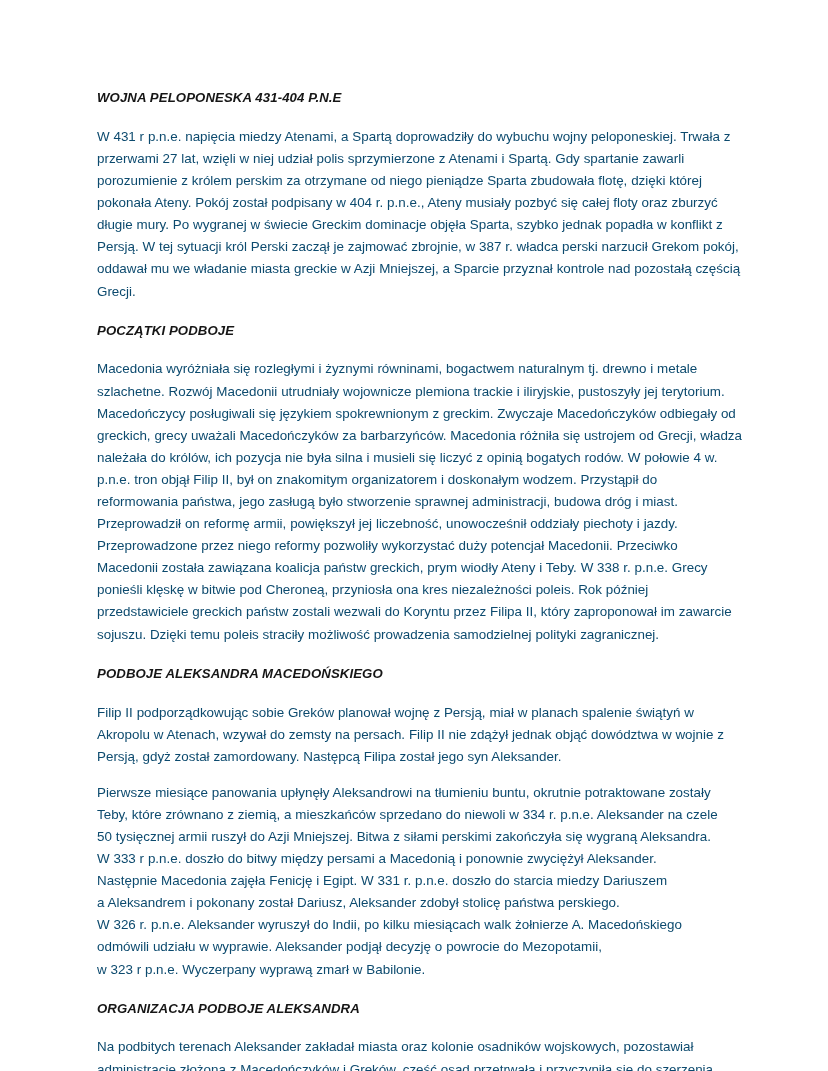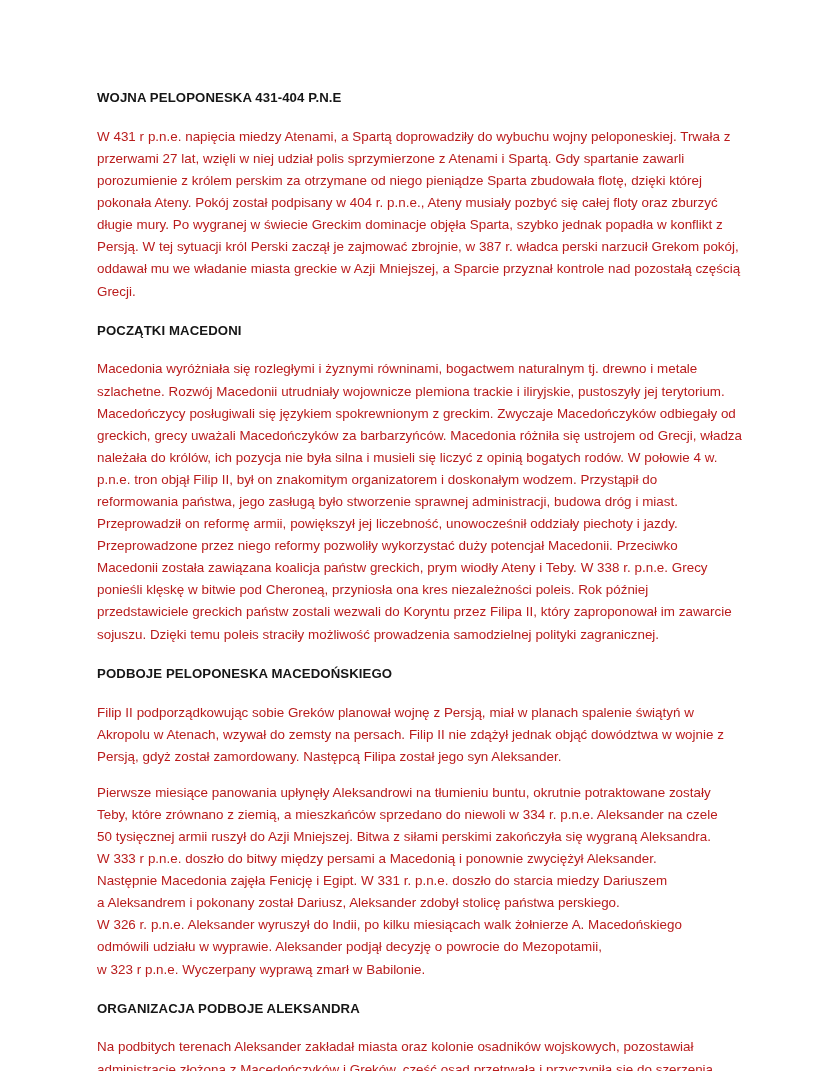--- a/index.html
+++ b/index.html
@@ -26,51 +26,52 @@
   .doc-body {
     width: 645px;
   }
   h2.section-heading {
     font-size: 13.2px;
     font-weight: bold;
     letter-spacing: 0.1px;
     line-height: 1.2;
     margin: 0 0 0 0;
     color: #161616;
+    font-style: italic;
   }
   p.para {
     font-size: 13.4px;
     line-height: 22.1px;
     margin: 0;
-    color: #b91c1c;
+    color: #0c4a6e;
     text-align: left;
     word-spacing: 0.1px;
   }
   
   .gap-after-heading { height: 20px; }
   .gap-after-para    { height: 20px; }
   .gap-para-para     { height: 14px; }
 </style>
 </head>
 <body>
 
 <div class="page">
   <div class="doc-body">
 
     <h2 class="section-heading">WOJNA PELOPONESKA 431-404 P.N.E</h2>
     <div class="gap-after-heading"></div>
     <p class="para">W 431 r p.n.e. napięcia miedzy Atenami, a Spartą doprowadziły do wybuchu wojny peloponeskiej. Trwała z przerwami 27 lat, wzięli w niej udział polis sprzymierzone z Atenami i Spartą. Gdy spartanie zawarli porozumienie z królem perskim za otrzymane od niego pieniądze Sparta zbudowała flotę, dzięki której pokonała Ateny. Pokój został podpisany w 404 r. p.n.e., Ateny musiały pozbyć się całej floty oraz zburzyć długie mury. Po wygranej w świecie Greckim dominacje objęła Sparta, szybko jednak popadła w konflikt z Persją. W tej sytuacji król Perski zaczął je zajmować zbrojnie, w 387 r. władca perski narzucił Grekom pokój, oddawał mu we władanie miasta greckie w Azji Mniejszej, a Sparcie przyznał kontrole nad pozostałą częścią Grecji.</p>
     <div class="gap-after-para"></div>
 
-    <h2 class="section-heading">POCZĄTKI MACEDONI</h2>
+    <h2 class="section-heading">POCZĄTKI PODBOJE</h2>
     <div class="gap-after-heading"></div>
     <p class="para">Macedonia wyróżniała się rozległymi i żyznymi równinami, bogactwem naturalnym tj. drewno i metale szlachetne. Rozwój Macedonii utrudniały wojownicze plemiona trackie i iliryjskie, pustoszyły jej terytorium. Macedończycy posługiwali się językiem spokrewnionym z greckim. Zwyczaje Macedończyków odbiegały od greckich, grecy uważali Macedończyków za barbarzyńców. Macedonia różniła się ustrojem od Grecji, władza należała do królów, ich pozycja nie była silna i musieli się liczyć z opinią bogatych rodów. W połowie 4 w. p.n.e. tron objął Filip II, był on znakomitym organizatorem i doskonałym wodzem. Przystąpił do reformowania państwa, jego zasługą było stworzenie sprawnej administracji, budowa dróg i miast. Przeprowadził on reformę armii, powiększył jej liczebność, unowocześnił oddziały piechoty i jazdy. Przeprowadzone przez niego reformy pozwoliły wykorzystać duży potencjał Macedonii. Przeciwko Macedonii została zawiązana koalicja państw greckich, prym wiodły Ateny i Teby. W 338 r. p.n.e. Grecy ponieśli klęskę w bitwie pod Cheroneą, przyniosła ona kres niezależności poleis. Rok później przedstawiciele greckich państw zostali wezwali do Koryntu przez Filipa II, który zaproponował im zawarcie sojuszu. Dzięki temu poleis straciły możliwość prowadzenia samodzielnej polityki zagranicznej.</p>
     <div class="gap-after-para"></div>
 
-    <h2 class="section-heading">PODBOJE PELOPONESKA MACEDOŃSKIEGO</h2>
+    <h2 class="section-heading">PODBOJE ALEKSANDRA MACEDOŃSKIEGO</h2>
     <div class="gap-after-heading"></div>
     <p class="para">Filip II podporządkowując sobie Greków planował wojnę z Persją, miał w planach spalenie świątyń w Akropolu w Atenach, wzywał do zemsty na persach. Filip II nie zdążył jednak objąć dowództwa w wojnie z Persją, gdyż został zamordowany. Następcą Filipa został jego syn Aleksander.</p>
     <div class="gap-para-para"></div>
     <p class="para">Pierwsze miesiące panowania upłynęły Aleksandrowi na tłumieniu buntu, okrutnie potraktowane zostały<br>Teby, które zrównano z ziemią, a mieszkańców sprzedano do niewoli w 334 r. p.n.e. Aleksander na czele<br>50 tysięcznej armii ruszył do Azji Mniejszej. Bitwa z siłami perskimi zakończyła się wygraną Aleksandra.<br>W 333 r p.n.e. doszło do bitwy między persami a Macedonią i ponownie zwyciężył Aleksander.<br>Następnie Macedonia zajęła Fenicję i Egipt. W 331 r. p.n.e. doszło do starcia miedzy Dariuszem<br>a Aleksandrem i pokonany został Dariusz, Aleksander zdobył stolicę państwa perskiego.<br>W 326 r. p.n.e. Aleksander wyruszył do Indii, po kilku miesiącach walk żołnierze A. Macedońskiego<br>odmówili udziału w wyprawie. Aleksander podjął decyzję o powrocie do Mezopotamii,<br>w 323 r p.n.e. Wyczerpany wyprawą zmarł w Babilonie.</p>
     <div class="gap-after-para"></div>
 
     <h2 class="section-heading">ORGANIZACJA PODBOJE ALEKSANDRA</h2>
     <div class="gap-after-heading"></div>
     <p class="para">Na podbitych terenach Aleksander zakładał miasta oraz kolonie osadników wojskowych, pozostawiał administrację złożoną z Macedończyków i Greków, część osad przetrwała i przyczyniła się do szerzenia kultury helleńskiej.</p>
 

